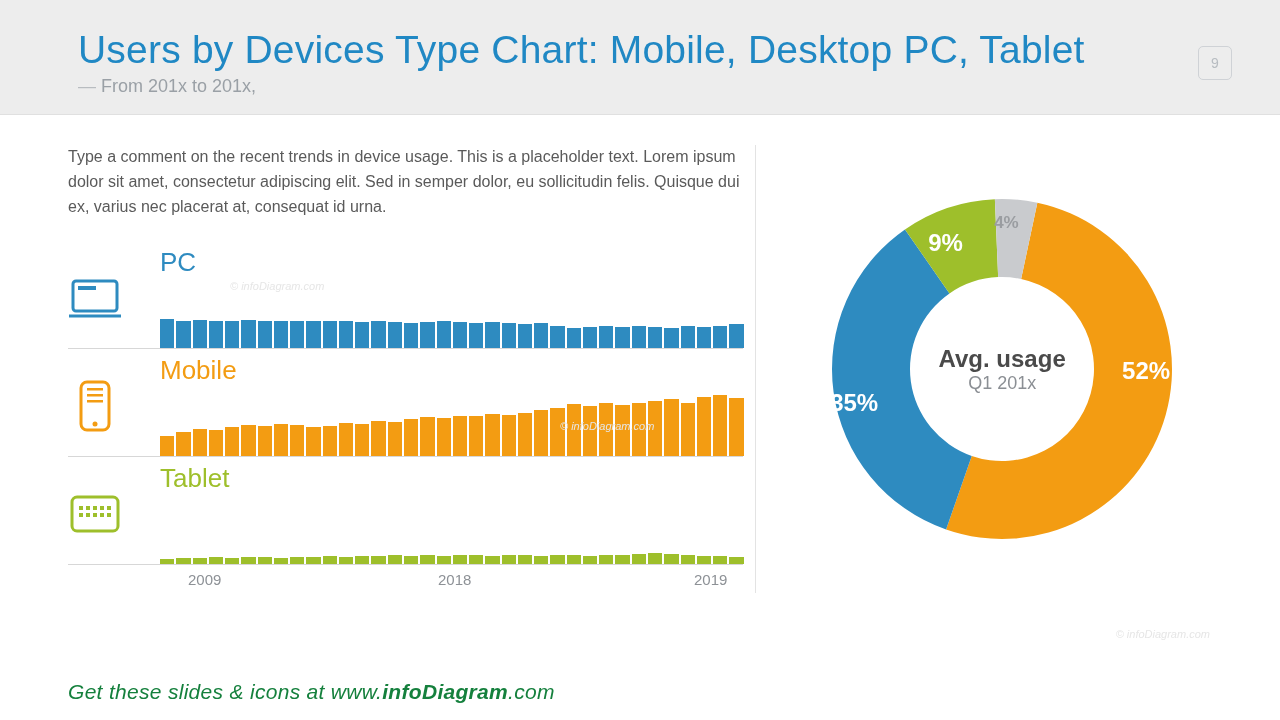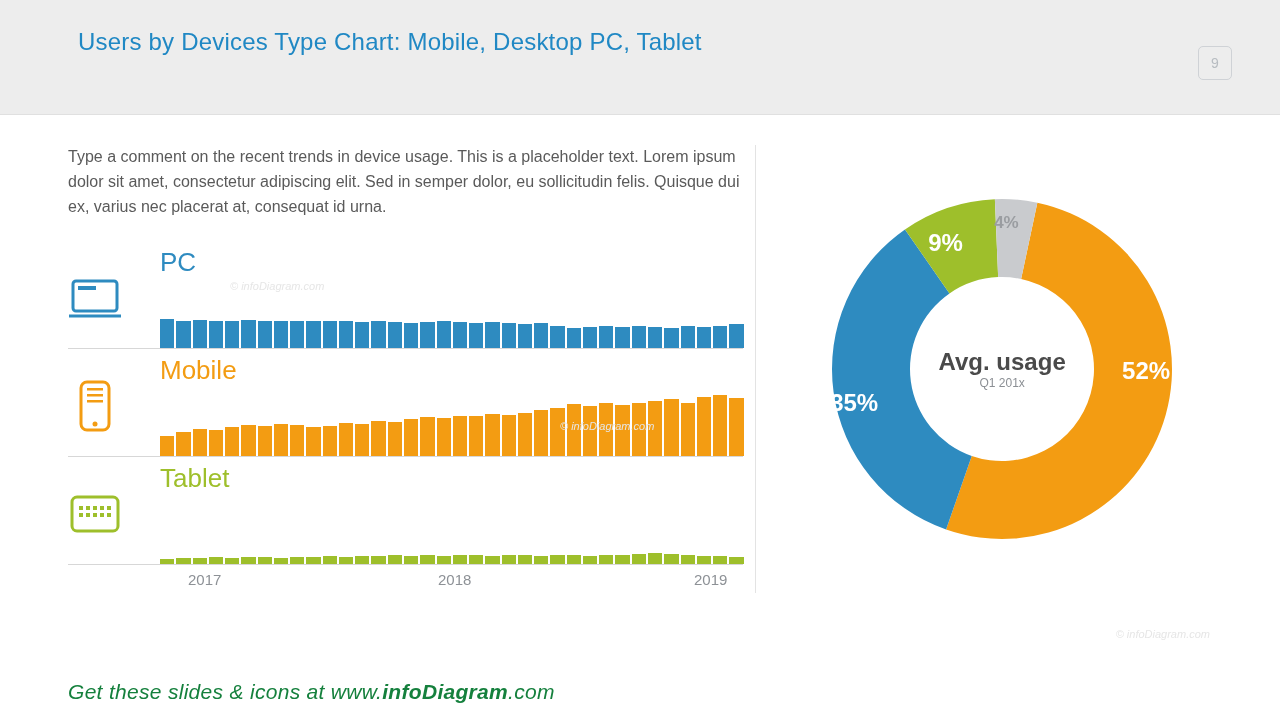--- a/index.html
+++ b/index.html
@@ -1,21 +1,21 @@
 <!DOCTYPE html>
 <html><head>
 <meta charset="utf-8">
 <style>
   * { box-sizing: border-box; margin: 0; padding: 0; }
   html, body { width: 1280px; height: 720px; font-family: "Segoe UI", Arial, sans-serif; background:#fff; color:#444; }
   .header {
     background:#ededed; height:115px; padding:28px 60px 0 78px; position:relative;
     border-bottom:1px solid #e0e0e0;
   }
-  .title { font-size:24px; font-weight:400; color:#2088c4; letter-spacing:.2px; }
+  .title { font-size:39px; font-weight:400; color:#2088c4; letter-spacing:.2px; }
   .subtitle { font-size:18px; color:#9aa0a6; margin-top:4px; }
   .subtitle::before { content:"—  "; color:#b8bcc0; }
   .page-num {
     position:absolute; right:48px; top:46px; width:34px; height:34px;
     border:1px solid #cfd2d6; border-radius:5px; color:#b7bcc1; font-size:14px;
     display:flex; align-items:center; justify-content:center;
   }
   .body { display:flex; padding:30px 60px 0 68px; gap:12px; }
   .left { flex:1.55; }
   .right { flex:1; border-left:1px solid #e3e3e3; padding-left:28px; display:flex; align-items:center; justify-content:center; }
@@ -34,34 +34,35 @@
   .tablet .bar { background:#9ebf2b; }
   .xaxis { position:relative; height:28px; font-size:15px; color:#8d9196; }
   .xaxis span { position:absolute; top:6px; }
   .donut-wrap { position:relative; width:360px; height:360px; }
   .donut-center {
     position:absolute; inset:0; margin:auto; width:180px; height:180px; border-radius:50%;
     background:#fff; display:flex; flex-direction:column; align-items:center; justify-content:center;
     text-align:center;
   }
   .donut-center .l1 { font-size:24px; font-weight:700; color:#4a4a4a; }
-  .donut-center .l2 { font-size:12px; color:#8b8f94; }
+  .donut-center .l2 { font-size:18px; color:#8b8f94; }
   .donut-label { position:absolute; font-size:24px; font-weight:700; }
   .footer {
     position:absolute; bottom:16px; left:68px; color:#15803d; font-size:21px;
     font-style:italic; letter-spacing:.3px;
   }
   .footer b { font-weight:700; font-style:italic; }
   .wm { position:absolute; color:#e6e6e6; font-size:11px; font-style:italic; pointer-events:none; }
 </style>
 </head>
 <body>
 
 <div class="header">
   <div class="title">Users by Devices Type Chart: Mobile, Desktop PC, Tablet</div>
+  <div class="subtitle">From 201x to 201x,</div>
   <div class="page-num">9</div>
 </div>
 
 <div class="body">
   <div class="left">
     <p class="comment">Type a comment on the recent trends in device usage. This is a placeholder text. Lorem ipsum dolor sit amet, consectetur adipiscing elit. Sed in semper dolor, eu sollicitudin felis. Quisque dui ex, varius nec placerat at, consequat id urna.</p>
 
     <div class="spark-row pc">
       <span class="spark-icon">
         <svg width="52" height="42" viewBox="0 0 52 42">
@@ -215,21 +216,21 @@
           <div class="bar" style="height: 17.1429%;"></div>
           <div class="bar" style="height: 15.7143%;"></div>
           <div class="bar" style="height: 14.2857%;"></div>
           <div class="bar" style="height: 12.8571%;"></div>
           <div class="bar" style="height: 12.8571%;"></div>
           <div class="bar" style="height: 11.4286%;"></div>
         </div>
     </div>
 
     <div class="xaxis">
-      <span style="left:120px">2017</span>
+      <span style="left:120px">2009</span>
       <span style="left:370px">2018</span>
       <span style="left:626px">2019</span>
     </div>
   </div>
 
   <div class="right">
     <div class="donut-wrap">
       <svg id="donut-svg" width="360" height="360" viewBox="0 0 360 360">
           <path d="M 215.34498743901912 13.714907875253061 A 170 170 0 1 1 124.09267005444082 340.54398294037173 L 149.74426850005034 266.88262606184827 A 92 92 0 1 0 199.12787555523386 90.01042073248989 Z" fill="#f39c12"></path>
           <path d="M 124.09267005444082 340.54398294037173 A 170 170 0 0 1 82.97869349364653 40.40463444727038 L 127.49435177303224 104.45427275969926 A 92 92 0 0 0 149.74426850005034 266.88262606184827 Z" fill="#2e8bc0"></path>

